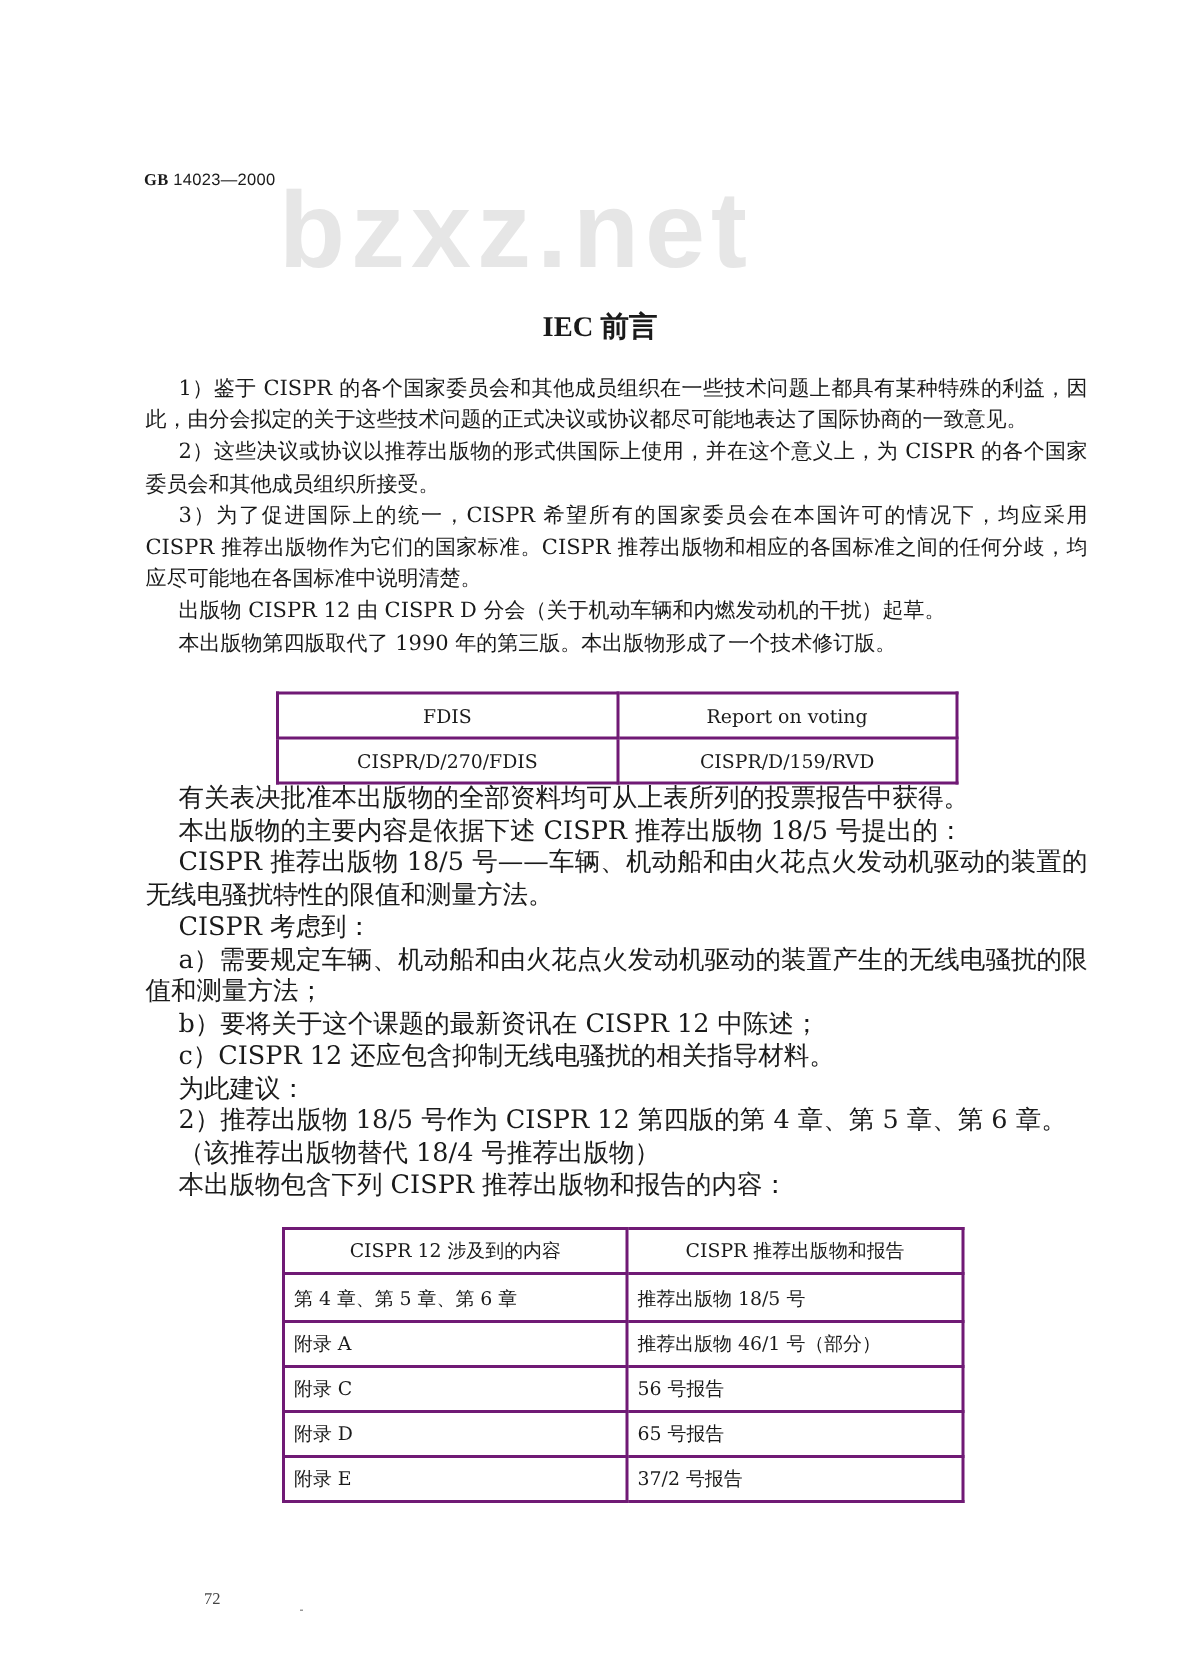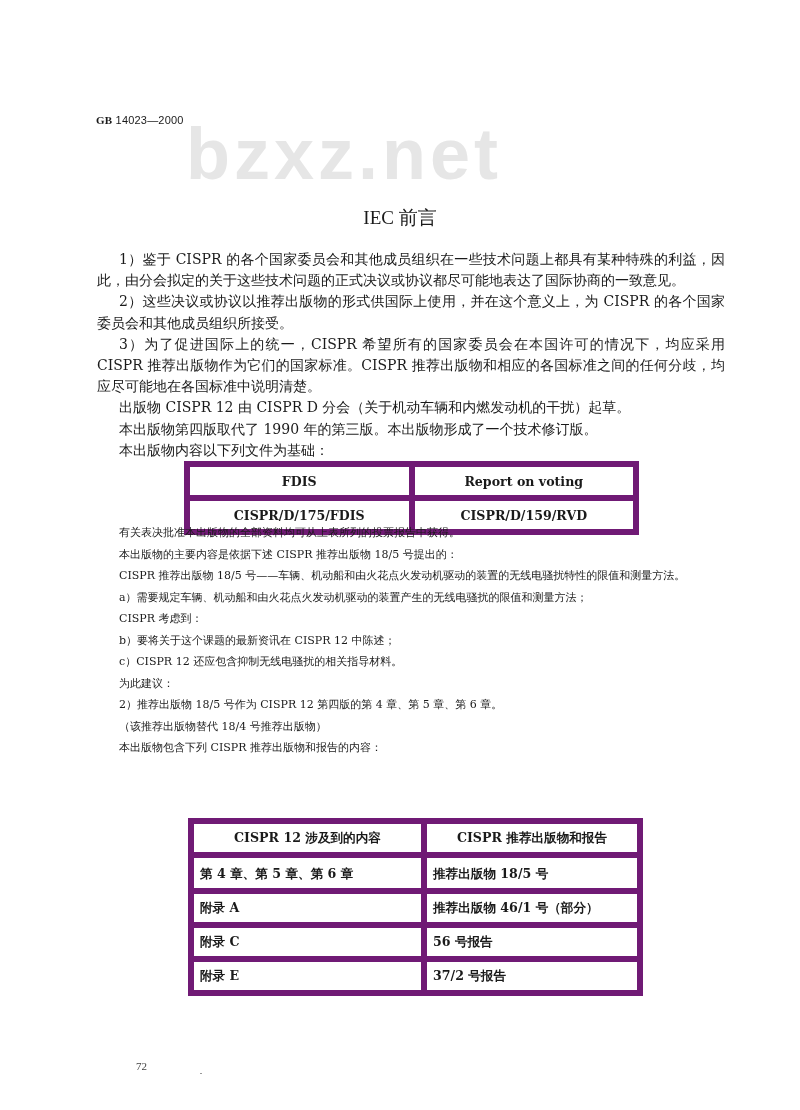--- a/index.html
+++ b/index.html
@@ -10,36 +10,36 @@
   .std-code {
     position: absolute; left: 96px; top: 114px; font-size: 11px; letter-spacing: 0.2px;
     font-family: "Liberation Sans", "DejaVu Sans", sans-serif;
   }
   .std-code b { font-family: "Liberation Serif", serif; font-weight: bold; }
   .watermark {
     position: absolute; left: 186px; top: 118px; font-size: 72px; font-weight: bold; color: #e6e6e6;
     font-family: "Liberation Sans", "DejaVu Sans", sans-serif; letter-spacing: 4px; line-height: 1; white-space: nowrap;
   }
   .title {
-    position: absolute; left: 0; width: 800px; top: 205px; text-align: center; font-size: 19px; font-weight: normal;
+    position: absolute; left: 0; width: 800px; top: 205px; text-align: center; font-size: 19px; font-weight: bold;
     font-family: "Liberation Serif", "DejaVu Serif", serif;
   }
   .body { position: absolute; left: 97px; top: 249px; width: 628px; font-size: 14px; line-height: 21.2px; }
   .p { margin: 0; text-indent: 22px; text-align: justify; white-space: normal; }
   table.doc-table { border-collapse: collapse; font-size: 12.6px; position: absolute; }
-  table.doc-table td, table.doc-table th { border: 6px solid #701a75; font-weight: bold; }
+  table.doc-table td, table.doc-table th { border: 2px solid #701a75; font-weight: normal; }
   .t1 { left: 184px; top: 461px; width: 455px; }
   .t1 th, .t1 td { height: 28px; text-align: center; padding: 0; width: 50%; }
   .t1 { border: 1.5px solid #222; }
   .t2 { left: 188px; top: 818px; width: 455px; border: 1.5px solid #222; }
   .t2 th { height: 28px; text-align: center; padding: 0; }
   .t2 td { height: 28px; text-align: left; padding: 0 6px; vertical-align: middle; border-top: none; border-bottom: none; }
   .t2 th.c1, .t2 td.c1 { width: 215px; }
   .t2 tbody tr:first-child td { padding-top: 2px; }
-  .block2 { position: absolute; left: 97px; top: 522px; width: 628px; font-size: 11px; line-height: 21.5px; }
+  .block2 { position: absolute; left: 97px; top: 522px; width: 628px; font-size: 17px; line-height: 21.5px; }
   .page-no {
     position: absolute; left: 136px; top: 1060px; font-size: 11px; color: #444;
     font-family: "Liberation Serif", serif;
   }
   .speck { position: absolute; left: 200px; top: 1073px; width: 2px; height: 1px; background: #999; }
 </style>
 </head>
 <body>
 
 <div class="watermark">bzxz.net</div>
@@ -50,44 +50,43 @@
 </div>
 
 <div class="title">IEC 前言</div>
 
 <div class="body">
   <p class="p">1）鉴于 CISPR 的各个国家委员会和其他成员组织在一些技术问题上都具有某种特殊的利益，因此，由分会拟定的关于这些技术问题的正式决议或协议都尽可能地表达了国际协商的一致意见。</p>
   <p class="p">2）这些决议或协议以推荐出版物的形式供国际上使用，并在这个意义上，为 CISPR 的各个国家委员会和其他成员组织所接受。</p>
   <p class="p">3）为了促进国际上的统一，CISPR 希望所有的国家委员会在本国许可的情况下，均应采用 CISPR 推荐出版物作为它们的国家标准。CISPR 推荐出版物和相应的各国标准之间的任何分歧，均应尽可能地在各国标准中说明清楚。</p>
   <p class="p">出版物 CISPR 12 由 CISPR D 分会（关于机动车辆和内燃发动机的干扰）起草。</p>
   <p class="p">本出版物第四版取代了 1990 年的第三版。本出版物形成了一个技术修订版。</p>
-  <p class="p">本出版物内容以下列文件为基础：</p>
 </div>
 
 <table class="doc-table t1">
   <thead>
     <tr>
       <th>FDIS</th>
       <th>Report on voting</th>
     </tr>
   </thead>
   <tbody>
     <tr>
-      <td>CISPR/D/175/FDIS</td>
+      <td>CISPR/D/270/FDIS</td>
       <td>CISPR/D/159/RVD</td>
     </tr>
   </tbody>
 </table>
 
 <div class="block2">
   <p class="p">有关表决批准本出版物的全部资料均可从上表所列的投票报告中获得。</p>
   <p class="p">本出版物的主要内容是依据下述 CISPR 推荐出版物 18/5 号提出的：</p>
   <p class="p">CISPR 推荐出版物 18/5 号——车辆、机动船和由火花点火发动机驱动的装置的无线电骚扰特性的限值和测量方法。</p>
+  <p class="p">CISPR 考虑到：</p>
   <p class="p">a）需要规定车辆、机动船和由火花点火发动机驱动的装置产生的无线电骚扰的限值和测量方法；</p>
-  <p class="p">CISPR 考虑到：</p>
   <p class="p">b）要将关于这个课题的最新资讯在 CISPR 12 中陈述；</p>
   <p class="p">c）CISPR 12 还应包含抑制无线电骚扰的相关指导材料。</p>
   <p class="p">为此建议：</p>
   <p class="p">2）推荐出版物 18/5 号作为 CISPR 12 第四版的第 4 章、第 5 章、第 6 章。</p>
   <p class="p">（该推荐出版物替代 18/4 号推荐出版物）</p>
   <p class="p">本出版物包含下列 CISPR 推荐出版物和报告的内容：</p>
 </div>
 
 <table class="doc-table t2">
   <thead>
@@ -103,20 +102,24 @@
     </tr>
     <tr>
       <td class="c1">附录 A</td>
       <td>推荐出版物 46/1 号（部分）</td>
     </tr>
     <tr>
       <td class="c1">附录 C</td>
       <td>56 号报告</td>
     </tr>
     <tr>
+      <td class="c1">附录 D</td>
+      <td>65 号报告</td>
+    </tr>
+    <tr>
       <td class="c1">附录 E</td>
       <td>37/2 号报告</td>
     </tr>
   </tbody>
 </table>
 
 <div class="page-no">72</div>
 <div class="speck"></div>
 
 </body></html>

